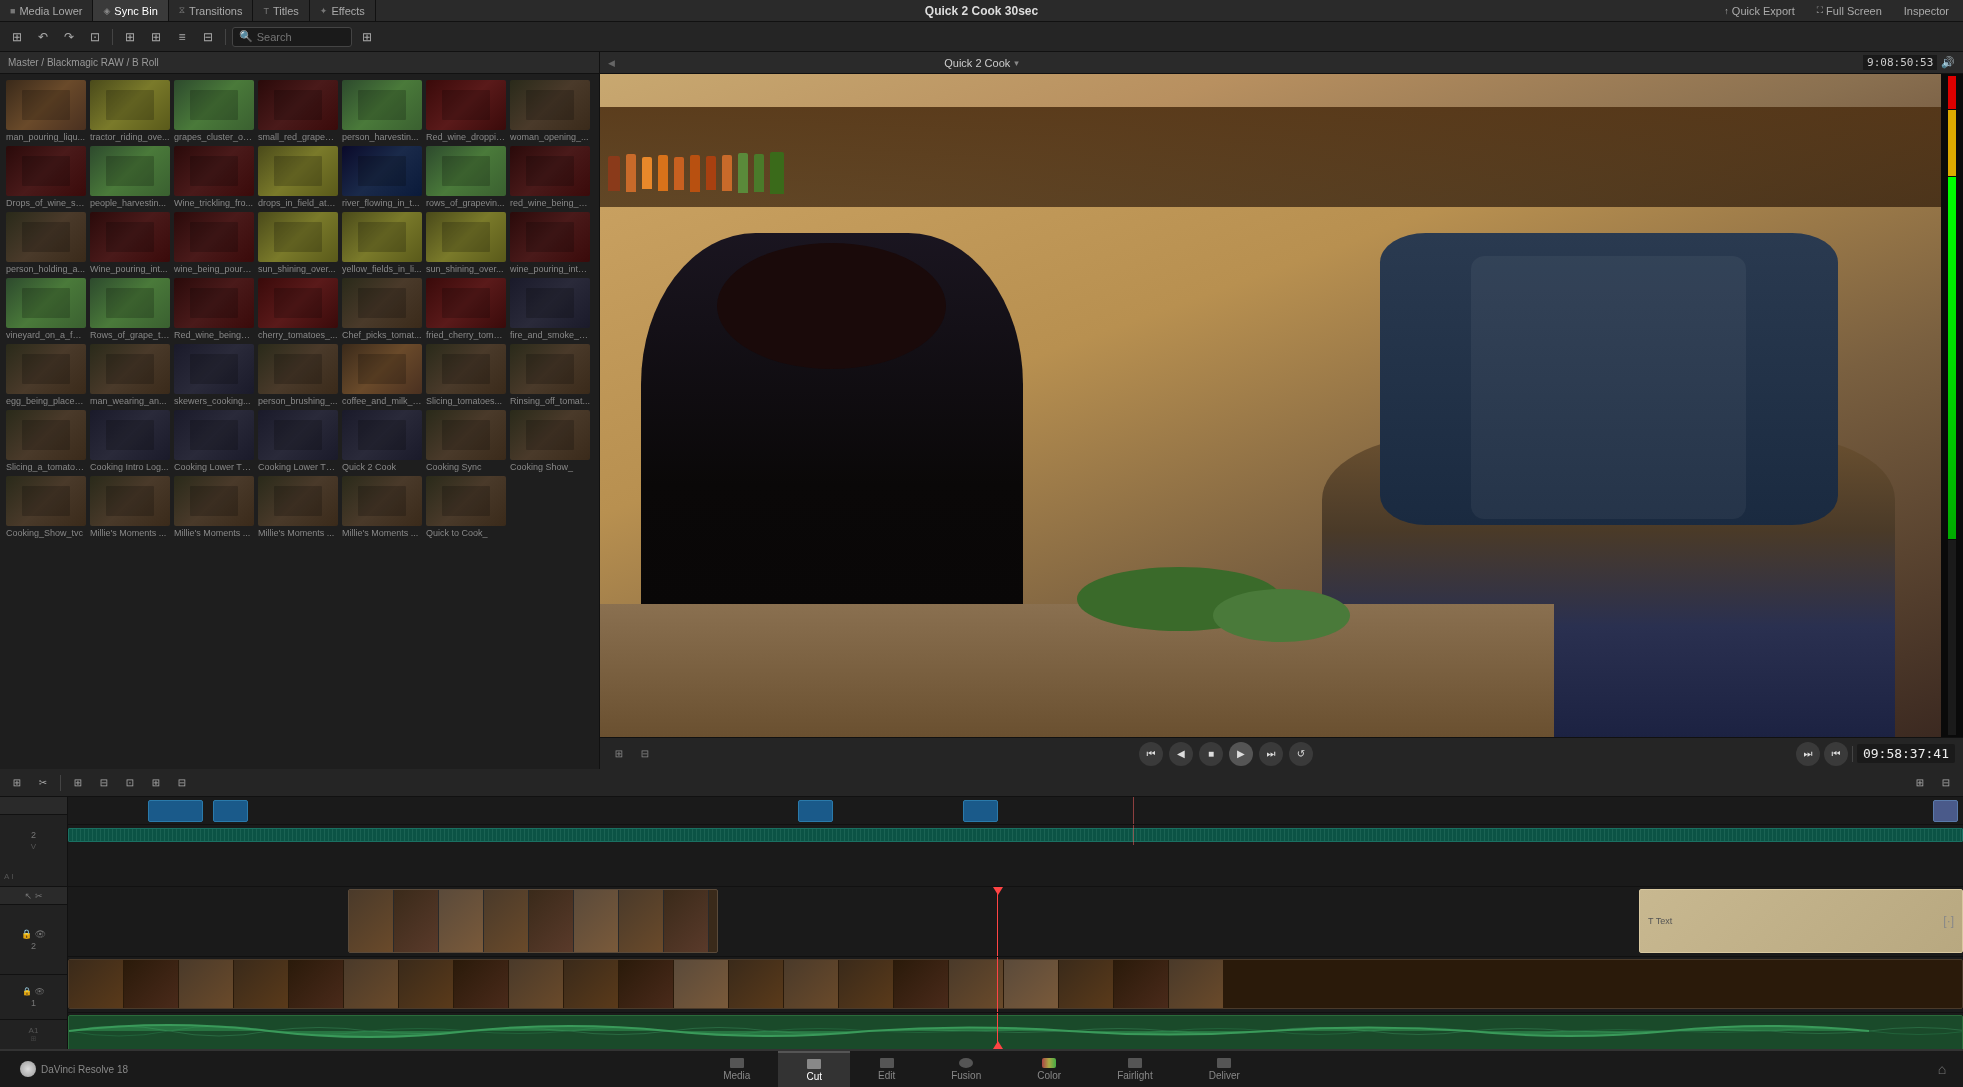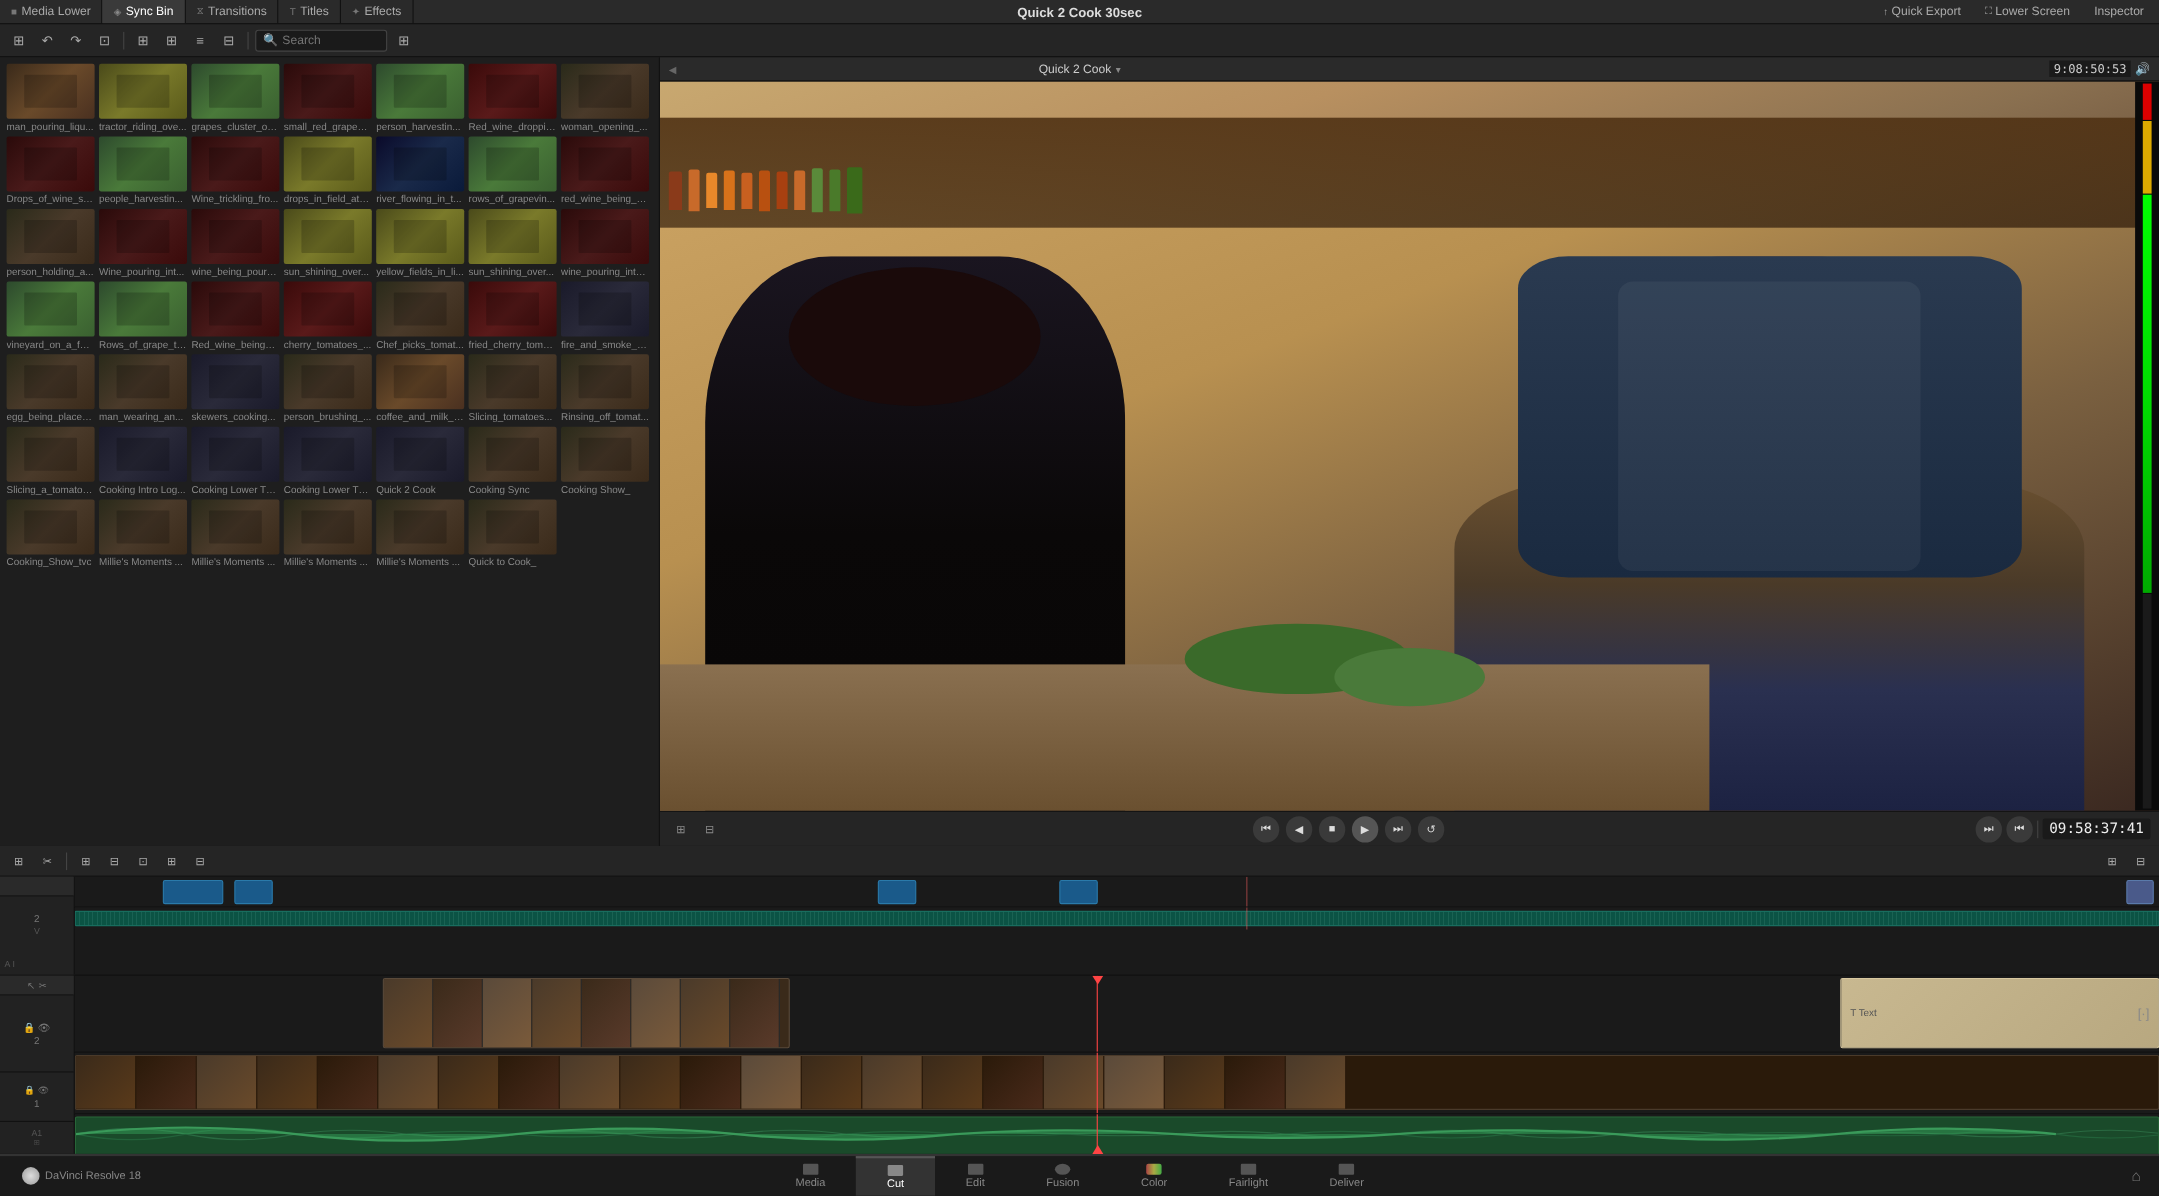--- a/index.html
+++ b/index.html
@@ -383,21 +383,21 @@
   <div class="top-bar-center">
     <span>Quick 2 Cook 30sec</span>
   </div>
   <div class="top-bar-right">
     <div class="top-bar-btn">
       <span style="font-size:9px;">↑</span>
       <span>Quick Export</span>
     </div>
     <div class="top-bar-btn">
       <span style="font-size:9px;">⛶</span>
-      <span>Lower Screen</span>
+      <span>Full Screen</span>
     </div>
     <div class="top-bar-btn">
       <span>Inspector</span>
     </div>
   </div>
 </div>
 
 <div class="toolbar">
   <div class="toolbar-btn">⊞</div>
   <div class="toolbar-btn">↶</div>
@@ -413,20 +413,23 @@
     <span style="color:#666;font-size:11px;">🔍</span>
     <input type="text" placeholder="Search" style="">
   </div>
   <div class="toolbar-btn">⊞</div>
 </div>
 
 <div class="main-layout">
   <div class="content-area">
 
     <div class="media-pool">
+      <div class="media-pool-header">
+        <span>Master / Blackmagic RAW / B Roll</span>
+      </div>
       <div class="media-pool-grid" id="media-grid">
       <div class="media-item">
       <div class="media-thumb thumb-brown">
         <div class="media-thumb-inner">
           <div style="width:60%;height:60%;background:rgba(0,0,0,0.2);border-radius:1px;"></div>
         </div>
       </div>
       <div class="media-label">man_pouring_liqu...</div>
     </div>
           <div class="media-item">
@@ -991,21 +994,21 @@
               <div style="min-width:45px;height:100%;background:linear-gradient(135deg,#3a2a1a,#5a3a2a);border-right:1px solid #2a2a2a;"></div>
               <div style="min-width:45px;height:100%;background:linear-gradient(135deg,#5a4a3a,#7a5a3a);border-right:1px solid #2a2a2a;"></div>
               <div style="min-width:45px;height:100%;background:linear-gradient(135deg,#4a3a2a,#6a4a2a);border-right:1px solid #2a2a2a;"></div>
               <div style="min-width:45px;height:100%;background:linear-gradient(135deg,#3a2a1a,#5a3a2a);border-right:1px solid #2a2a2a;"></div>
               <div style="min-width:45px;height:100%;background:linear-gradient(135deg,#5a4a3a,#7a5a3a);border-right:1px solid #2a2a2a;"></div>
               <div style="min-width:45px;height:100%;background:linear-gradient(135deg,#4a3a2a,#6a4a2a);border-right:1px solid #2a2a2a;"></div>
               <div style="min-width:45px;height:100%;background:linear-gradient(135deg,#3a2a1a,#5a3a2a);border-right:1px solid #2a2a2a;"></div>
             </div>
           </div>
 
-          <div style="position:absolute;right:0;top:2px;width:290px;height:64px;background:linear-gradient(135deg,#c8b890,#b8a880);border:1px solid #d8c8a0;border-radius:2px;display:flex;align-items:center;padding:4px 8px;">
+          <div style="position:absolute;right:0;top:2px;width:324px;height:64px;background:linear-gradient(135deg,#c8b890,#b8a880);border:1px solid #d8c8a0;border-radius:2px;display:flex;align-items:center;padding:4px 8px;">
             <span style="font-size:9px;color:#555;">T Text</span>
             <span style="position:absolute;right:8px;top:50%;transform:translateY(-50%);font-size:12px;color:#888;">[·]</span>
           </div>
         </div>
 
         <div style="height:56px;background:#1a1a1a;position:relative;border-bottom:1px solid #111;">
 
           <div style="position:absolute;left:49%;top:0;width:1px;height:100%;background:#ff4444;z-index:10;"></div>
 
           <div style="position:absolute;left:0;right:0;top:2px;height:50px;background:#2a1a0a;border:1px solid #4a3a2a;border-radius:2px;overflow:hidden;display:flex;">

